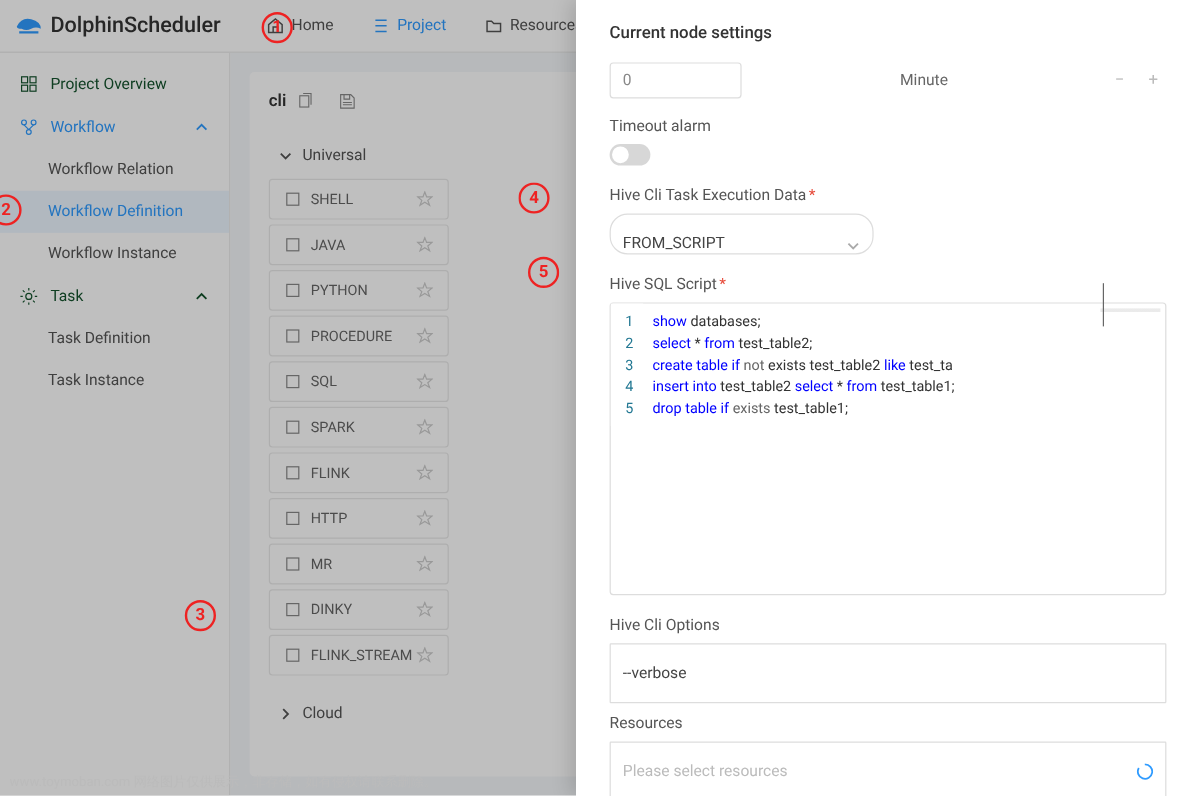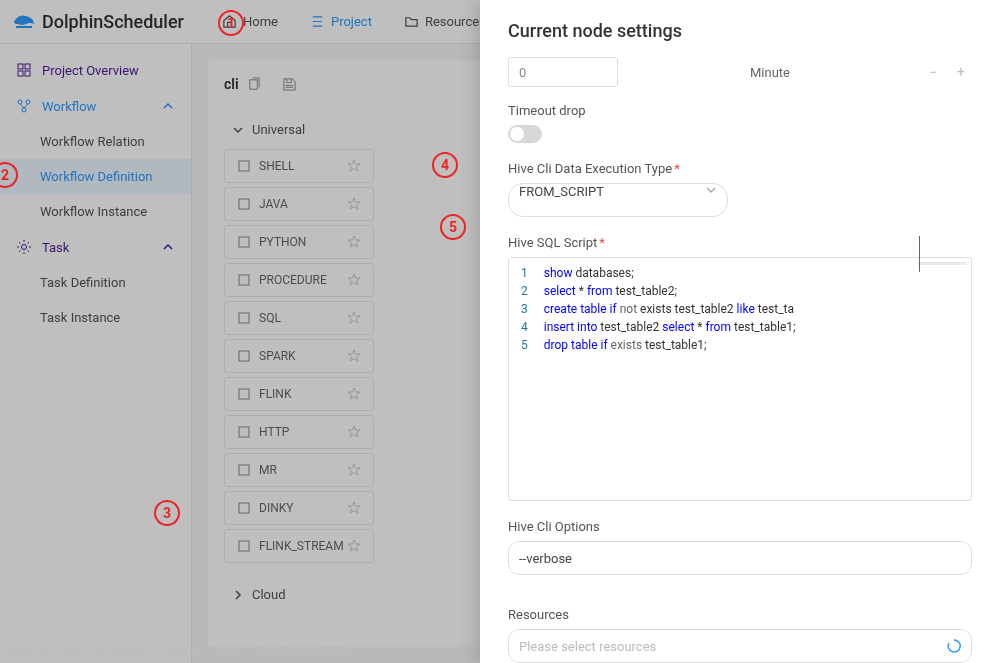--- a/index.html
+++ b/index.html
@@ -8,21 +8,21 @@
     .topbar { height: 44px; border-bottom: 1px solid #e8e8e8; display: flex; align-items: center; padding: 0 12px; }
     .logo { display: flex; align-items: center; gap: 6px; font-weight: 500; font-size: 18px; color: #333; margin-right: 24px; }
     .logo-icon { width: 24px; height: 20px; color: #2f9bff; }
     .nav { display: flex; gap: 4px; align-items: center; }
     .nav-item { display: flex; align-items: center; gap: 6px; padding: 6px 14px; color: #555; cursor: pointer; font-size: 13px; }
     .nav-item.active { color: #2f9bff; }
     .nav-icon { width: 15px; height: 15px; }
     
     .body { display: flex; height: calc(100% - 44px); }
     .sidebar { width: 192px; border-right: 1px solid #e8e8e8; padding-top: 8px; overflow: hidden; }
-    .side-item { display: flex; align-items: center; gap: 10px; padding: 10px 16px; color: #4c1d95; cursor: pointer; font-size: 13px; }
+    .side-item { display: flex; align-items: center; gap: 10px; padding: 10px 16px; color: #14532d; cursor: pointer; font-size: 13px; }
     .side-item .icn { width: 16px; height: 16px; flex-shrink: 0; }
     .side-item.active { color: #2f9bff; }
     .side-sub { padding: 10px 16px 10px 40px; color: #555; cursor: pointer; font-size: 13px; }
     .side-sub.sel { color: #2f9bff; background: #ecf6ff; }
     .expand { margin-left: auto; width: 14px; height: 14px; }
     
     .content { flex: 1; background: #f5f7fa; padding: 16px; overflow: hidden; }
     .panel { background: #fff; border-radius: 4px; height: 100%; padding: 16px; position: relative; }
     .tab-row { display: flex; align-items: center; gap: 8px; margin-bottom: 18px; }
     .tab-label { font-weight: 600; font-size: 14px; }
@@ -34,40 +34,40 @@
     .task-row { display: flex; align-items: center; justify-content: space-between; padding: 9px 12px; border: 1px solid #e9e9e9; margin-bottom: 4px; border-radius: 3px; background: #fff; cursor: grab; }
     .task-left { display: flex; align-items: center; gap: 8px; color: #666; font-size: 12px; }
     .task-ic { width: 14px; height: 14px; color: #888; }
     .star { width: 14px; height: 14px; color: #ccc; }
     .task-area { width: 150px; }
     
     .canvas-dots { position: absolute; left: 380px; top: 16px; right: 0; bottom: 0; background-image: radial-gradient(#dcdcdc 1px, transparent 1px); background-size: 12px 12px; }
     
     .overlay { position: absolute; inset: 0; background: rgba(0,0,0,0.25); pointer-events: none; }
     .drawer { position: absolute; right: 0; top: 0; bottom: 0; width: 520px; background: #fff; box-shadow: -4px 0 16px rgba(0,0,0,0.15); padding: 20px 28px; overflow-y: auto; z-index: 20; }
-    .drawer h3 { font-size: 18px; font-weight: 500; margin-bottom: 16px; }
+    .drawer h3 { font-size: 14px; font-weight: 500; margin-bottom: 16px; }
     .spinner-row { display: flex; align-items: center; gap: 6px; margin-bottom: 16px; }
     .spin-val { width: 110px; height: 30px; border: 1px solid #ddd; border-radius: 3px; display: flex; align-items: center; padding: 0 10px; color: #888; font-size: 13px; }
     .spin-lbl { flex: 1; text-align: center; color: #666; font-size: 13px; }
     .spin-btn { width: 22px; height: 22px; display: flex; align-items: center; justify-content: center; color: #bbb; cursor: pointer; font-size: 14px; }
     .form-label { color: #555; margin-bottom: 7px; display: block; font-size: 13px; }
     .req { color: #e74c3c; margin-left: 2px; }
     .toggle { width: 34px; height: 18px; border-radius: 10px; background: #d7d7d7; position: relative; cursor: pointer; margin-bottom: 18px; }
     .toggle::after { content: ''; width: 14px; height: 14px; border-radius: 50%; background: #fff; position: absolute; left: 2px; top: 2px; }
-    .select { height: 34px; border: 1px solid #ddd; border-radius: 15px; display: flex; align-items: flex-start; justify-content: space-between; padding: 0 10px; margin-bottom: 18px; cursor: pointer; font-size: 13px; width: 220px; color: #444; }
+    .select { height: 34px; border: 1px solid #ddd; border-radius: 15px; display: flex; align-items: flex-end; justify-content: space-between; padding: 0 10px; margin-bottom: 18px; cursor: pointer; font-size: 13px; width: 220px; color: #444; }
     .select .chev { width: 12px; height: 12px; color: #aaa; }
     .code-ed { border: 1px solid #ddd; border-radius: 3px; margin-bottom: 18px; position: relative; }
     .code-body { display: flex; font-family: Consolas, Monaco, monospace; font-size: 12px; }
     .gutter { background: #fff; color: #237893; padding: 6px 8px 6px 12px; text-align: right; user-select: none; line-height: 1.5; }
     .code-lines { padding: 6px 8px; line-height: 1.5; white-space: pre; overflow-x: auto; flex: 1; }
     .kw { color: #0000ff; }
     .op { color: #666; }
     .mini { position: absolute; right: 4px; top: 4px; width: 50px; height: 26px; background: linear-gradient(#bbb 10%, transparent 10%); opacity: 0.3; font-size: 4px; color: #888; }
     .code-space { height: 140px; }
-    .input-line { height: 34px; border: 1px solid #ddd; border-radius: 11px; padding: 0 10px; display: flex; align-items: center; margin-bottom: 32px; font-size: 13px; color: #444; }
+    .input-line { height: 50px; border: 1px solid #ddd; border-radius: 1px; padding: 0 10px; display: flex; align-items: center; margin-bottom: 10px; font-size: 13px; color: #444; }
     .input-line.ph { color: #bbb; justify-content: space-between; }
     .spin-ic { width: 14px; height: 14px; color: #2f9bff; }
     
     .red-circle { position: absolute; width: 26px; height: 26px; border: 2.5px solid #e22; border-radius: 50%; display: flex; align-items: center; justify-content: center; color: #e22; font-weight: bold; font-size: 14px; z-index: 30; pointer-events: none; }
     .footer-txt { position: absolute; bottom: 4px; left: 8px; font-size: 11px; color: #bbb; z-index: 5; }
     .csdn { position: absolute; bottom: 4px; right: 8px; font-size: 10px; color: #ccc; z-index: 5; }
     .vline { position: absolute; right: 80px; top: 236px; width: 1px; height: 36px; background: #666; z-index: 22; }
   </style>
 </head>
 <body>
@@ -312,24 +312,24 @@
 <div class="overlay"></div>
 
 <div class="drawer">
   <h3>Current node settings</h3>
   <div class="spinner-row">
     <div class="spin-val">0</div>
     <span class="spin-lbl">Minute</span>
     <span class="spin-btn">−</span>
     <span class="spin-btn">+</span>
   </div>
-  <label class="form-label">Timeout drop</label>
+  <label class="form-label">Timeout alarm</label>
   <div class="toggle"></div>
 
-  <label class="form-label"><span>Hive Cli Data Execution Type</span><span class="req">*</span></label>
+  <label class="form-label"><span>Hive Cli Task Execution Data</span><span class="req">*</span></label>
   <div class="select">
     <span>FROM_SCRIPT</span>
     <svg class="chev" viewBox="0 0 12 12">
         <path d="M2 4 L6 8 L10 4" fill="none" stroke="currentColor" stroke-width="1.5"></path>
       </svg>
   </div>
 
   <label class="form-label"><span>Hive SQL Script</span><span class="req">*</span></label>
   <div class="code-ed">
     <div class="code-body">

